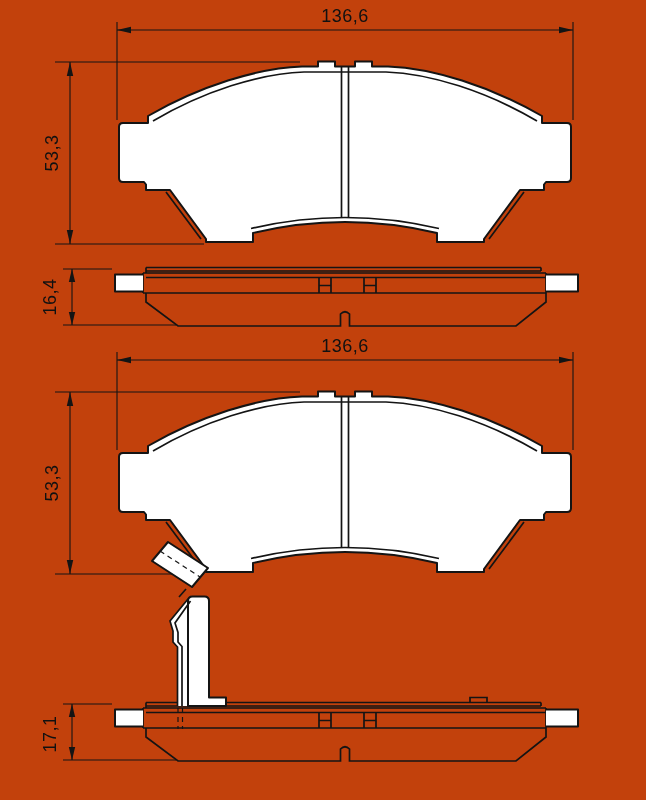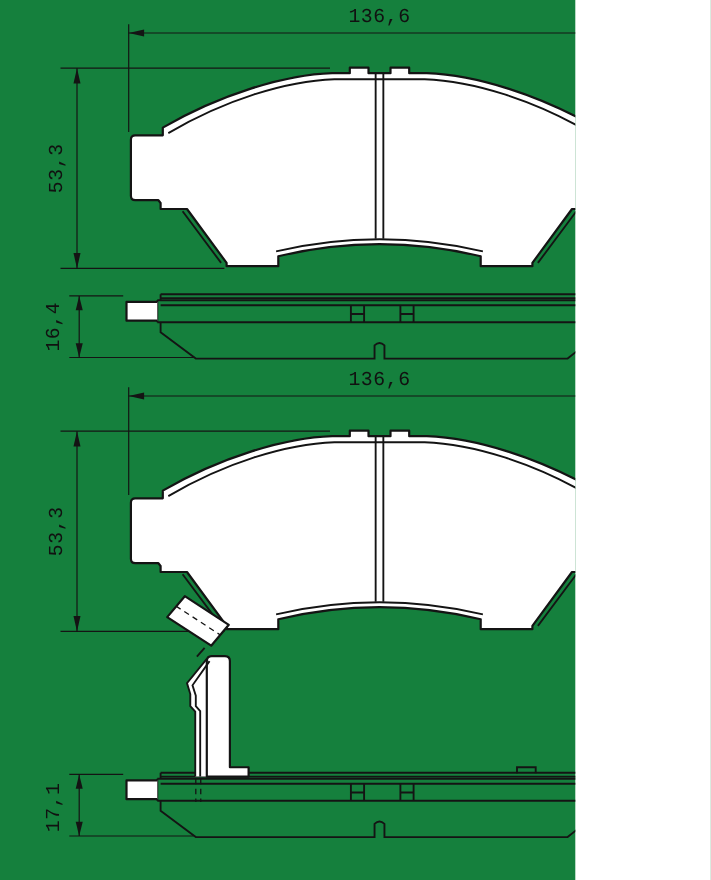--- a/index.html
+++ b/index.html
@@ -1,17 +1,17 @@
 <!DOCTYPE html>
 <html><head>
 <meta charset="utf-8">
 <style>
   html,body{margin:0;padding:0;background:#fff;}
-  #stage{position:relative;width:523px;height:800px;background:#15803d;overflow:hidden;
-         font-family:Liberation Mono, monospace;}
+  #stage{position:relative;width:646px;height:800px;background:#c2410c;overflow:hidden;
+         font-family:Liberation Sans, sans-serif;}
   svg{position:absolute;left:0;top:0;}
   .dim-label{position:absolute;font-size:18px;color:#111;white-space:nowrap;
              transform:translate(-50%,-50%);letter-spacing:.5px;}
   .dim-label.vert{transform:translate(-50%,-50%) rotate(-90deg);}
   .outline{fill:#fff;stroke:#141414;stroke-width:2;stroke-linejoin:round;}
   .inner{fill:none;stroke:#141414;stroke-width:1.7;}
   .dim{fill:none;stroke:#141414;stroke-width:1.1;}
   .arrow{fill:#141414;stroke:none;}
   .dash{fill:none;stroke:#141414;stroke-width:1.2;stroke-dasharray:5 4;}
   .white{fill:#fff;stroke:none;}

